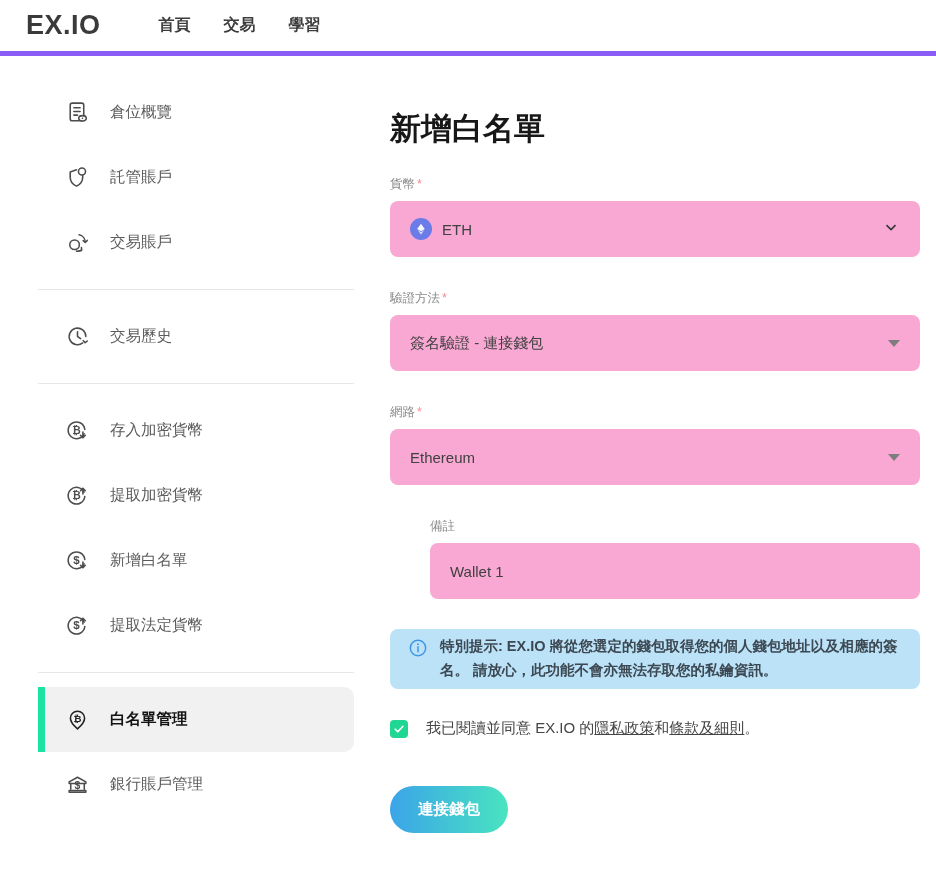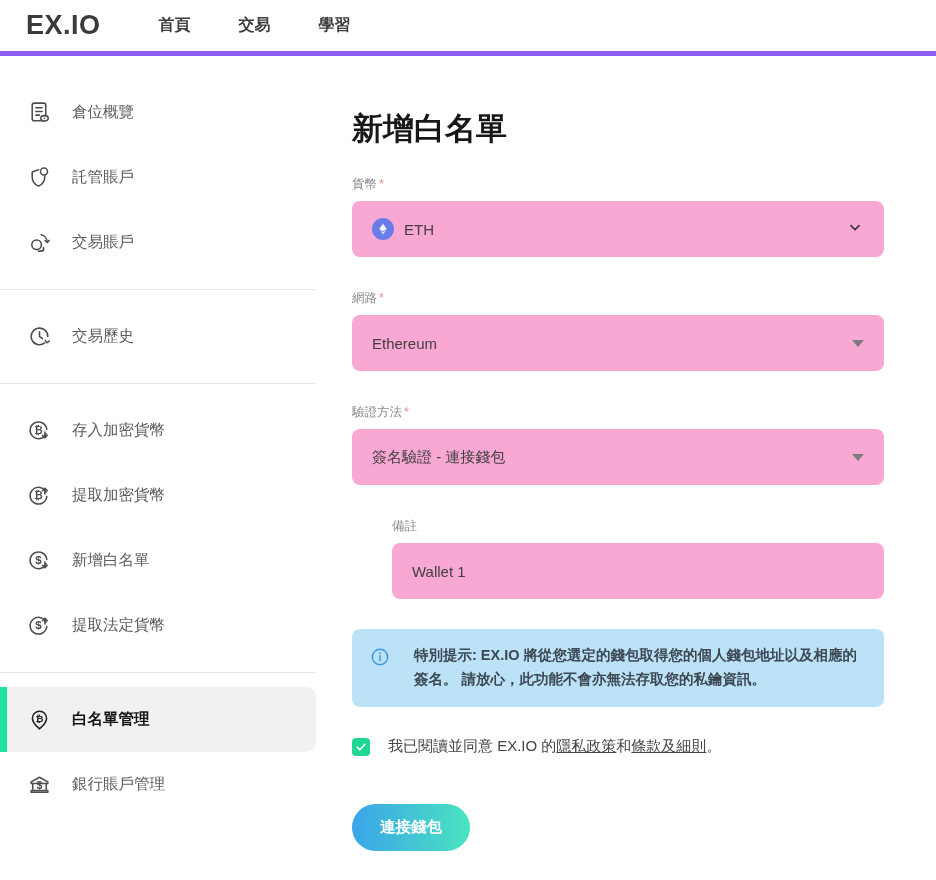--- a/index.html
+++ b/index.html
@@ -2,28 +2,28 @@
 <html><head>
 <meta charset="utf-8">
 <style>
   * { margin:0; padding:0; box-sizing:border-box; }
   html,body { width:936px; height:880px; background:#fff; overflow:hidden;
     font-family:"Liberation Sans","DejaVu Sans",sans-serif; color:#404040; }
 
   
   .header { height:56px; display:flex; align-items:center; border-bottom:5px solid #8b5cf6; padding-left:26px; }
   .logo { font-size:27px; font-weight:800; letter-spacing:.5px; color:#3a3a3a; margin-right:58px; }
-  .nav { display:flex; gap:48px; }
+  .nav { display:flex; gap:33px; }
   .nav-item { font-size:16px; font-weight:700; color:#3d3d3d; cursor:pointer; }
 
   
   .layout { display:flex; height:824px; }
 
   
-  .sidebar { width:316px; flex:0 0 316px; padding-top:24px; }
+  .sidebar { width:316px; flex:0 0 316px; padding-top:24px;margin-left:38px; }
   .side-item { height:65px; display:flex; align-items:center; gap:20px; padding-left:27px; cursor:pointer; position:relative; }
   .side-item .lbl { font-size:15.5px; color:#5c5c5c; }
   .side-item svg { width:25px; height:25px; stroke:#4d4d4d; fill:none; stroke-width:1.5; stroke-linecap:round; stroke-linejoin:round; flex:0 0 25px; }
   .side-item svg text { stroke:none; fill:#4d4d4d; font-weight:700; }
   .side-divider { height:1px; background:#e6e6e6; margin:14px 0; }
   .side-item.active { background:#f1f1f2; border-radius:0 10px 10px 0; }
   .side-item.active::before { content:""; position:absolute; left:0; top:0; width:7px; height:100%; background:var(--accent); }
   .side-item.active .lbl { color:#141414; font-weight:700; }
   .side-item.active svg { stroke:#222; }
   .side-item.active svg text { fill:#222; }
@@ -34,21 +34,21 @@
   .fgroup { margin-bottom:33px; }
   .flabel { font-size:12.5px; color:#8a8a8a; margin-bottom:8px; }
   .flabel .req { color:#f58a8a; margin-left:2px; }
   .fbox { height:56px; background:#f9a8d4; border-radius:8px; display:flex; align-items:center; padding:0 20px; cursor:pointer; }
   .fbox .val { font-size:15px; color:#404040; }
   .fbox .spacer { flex:1; }
   .coin-ic { width:22px; height:22px; border-radius:50%; background:var(--eth); margin-right:10px; flex:0 0 22px; }
   .chev svg { width:18px; height:18px; stroke:#333; stroke-width:2; fill:none; }
   .tri { width:0; height:0; border-left:6px solid transparent; border-right:6px solid transparent; border-top:7px solid #7d7d7d; }
 
-  .notice { background:var(--infobg); border-radius:8px; padding:15px 18px; display:flex; gap:24px; margin-bottom:30px; }
+  .notice { background:var(--infobg); border-radius:8px; padding:6px 18px; display:flex; gap:12px; margin-bottom:30px; }
   .notice .txt { font-size:14.5px; font-weight:700; color:#3c4852; line-height:1.65; }
   .info-ic { flex:0 0 20px; width:20px; height:20px; margin-top:3px; }
 
   .agree { display:flex; align-items:flex-end; gap:18px; margin-bottom:48px; }
   .cbx { width:18px; height:18px; border-radius:4px; background:var(--check); display:flex; align-items:center; justify-content:center; cursor:pointer; }
   .agree .txt { font-size:15px; color:#454545; }
   .agree a { color:#454545; text-decoration:underline; cursor:pointer; }
 
   .cta { display:inline-block; border:none; cursor:pointer; padding:13px 28px; border-radius:24px;
     background:linear-gradient(90deg,#3ba4e9 0%,#49e4c0 100%);
@@ -194,35 +194,35 @@
         <span class="chev">
           <svg viewBox="0 0 24 24">
               <polyline points="6,9.5 12,15.5 18,9.5"></polyline>
             </svg>
         </span>
       </div>
     </div>
 
     <div class="fgroup">
       <div class="flabel">
-        <span>網路</span><span class="req">*</span>
-      </div>
-      <div class="fbox">
-        <span class="val">Ethereum</span>
+        <span>驗證方法</span><span class="req">*</span>
+      </div>
+      <div class="fbox">
+        <span class="val">簽名驗證 - 連接錢包</span>
         <span class="spacer"></span>
         <span class="tri"></span>
       </div>
     </div>
 
     <div class="fgroup">
       <div class="flabel">
-        <span>驗證方法</span><span class="req">*</span>
-      </div>
-      <div class="fbox">
-        <span class="val">簽名驗證 - 連接錢包</span>
+        <span>網路</span><span class="req">*</span>
+      </div>
+      <div class="fbox">
+        <span class="val">Ethereum</span>
         <span class="spacer"></span>
         <span class="tri"></span>
       </div>
     </div>
 
     <div class="fgroup" style="margin-bottom:30px;margin-left:40px;">
       <div class="flabel">
         <span>備註</span>
       </div>
       <div class="fbox">

